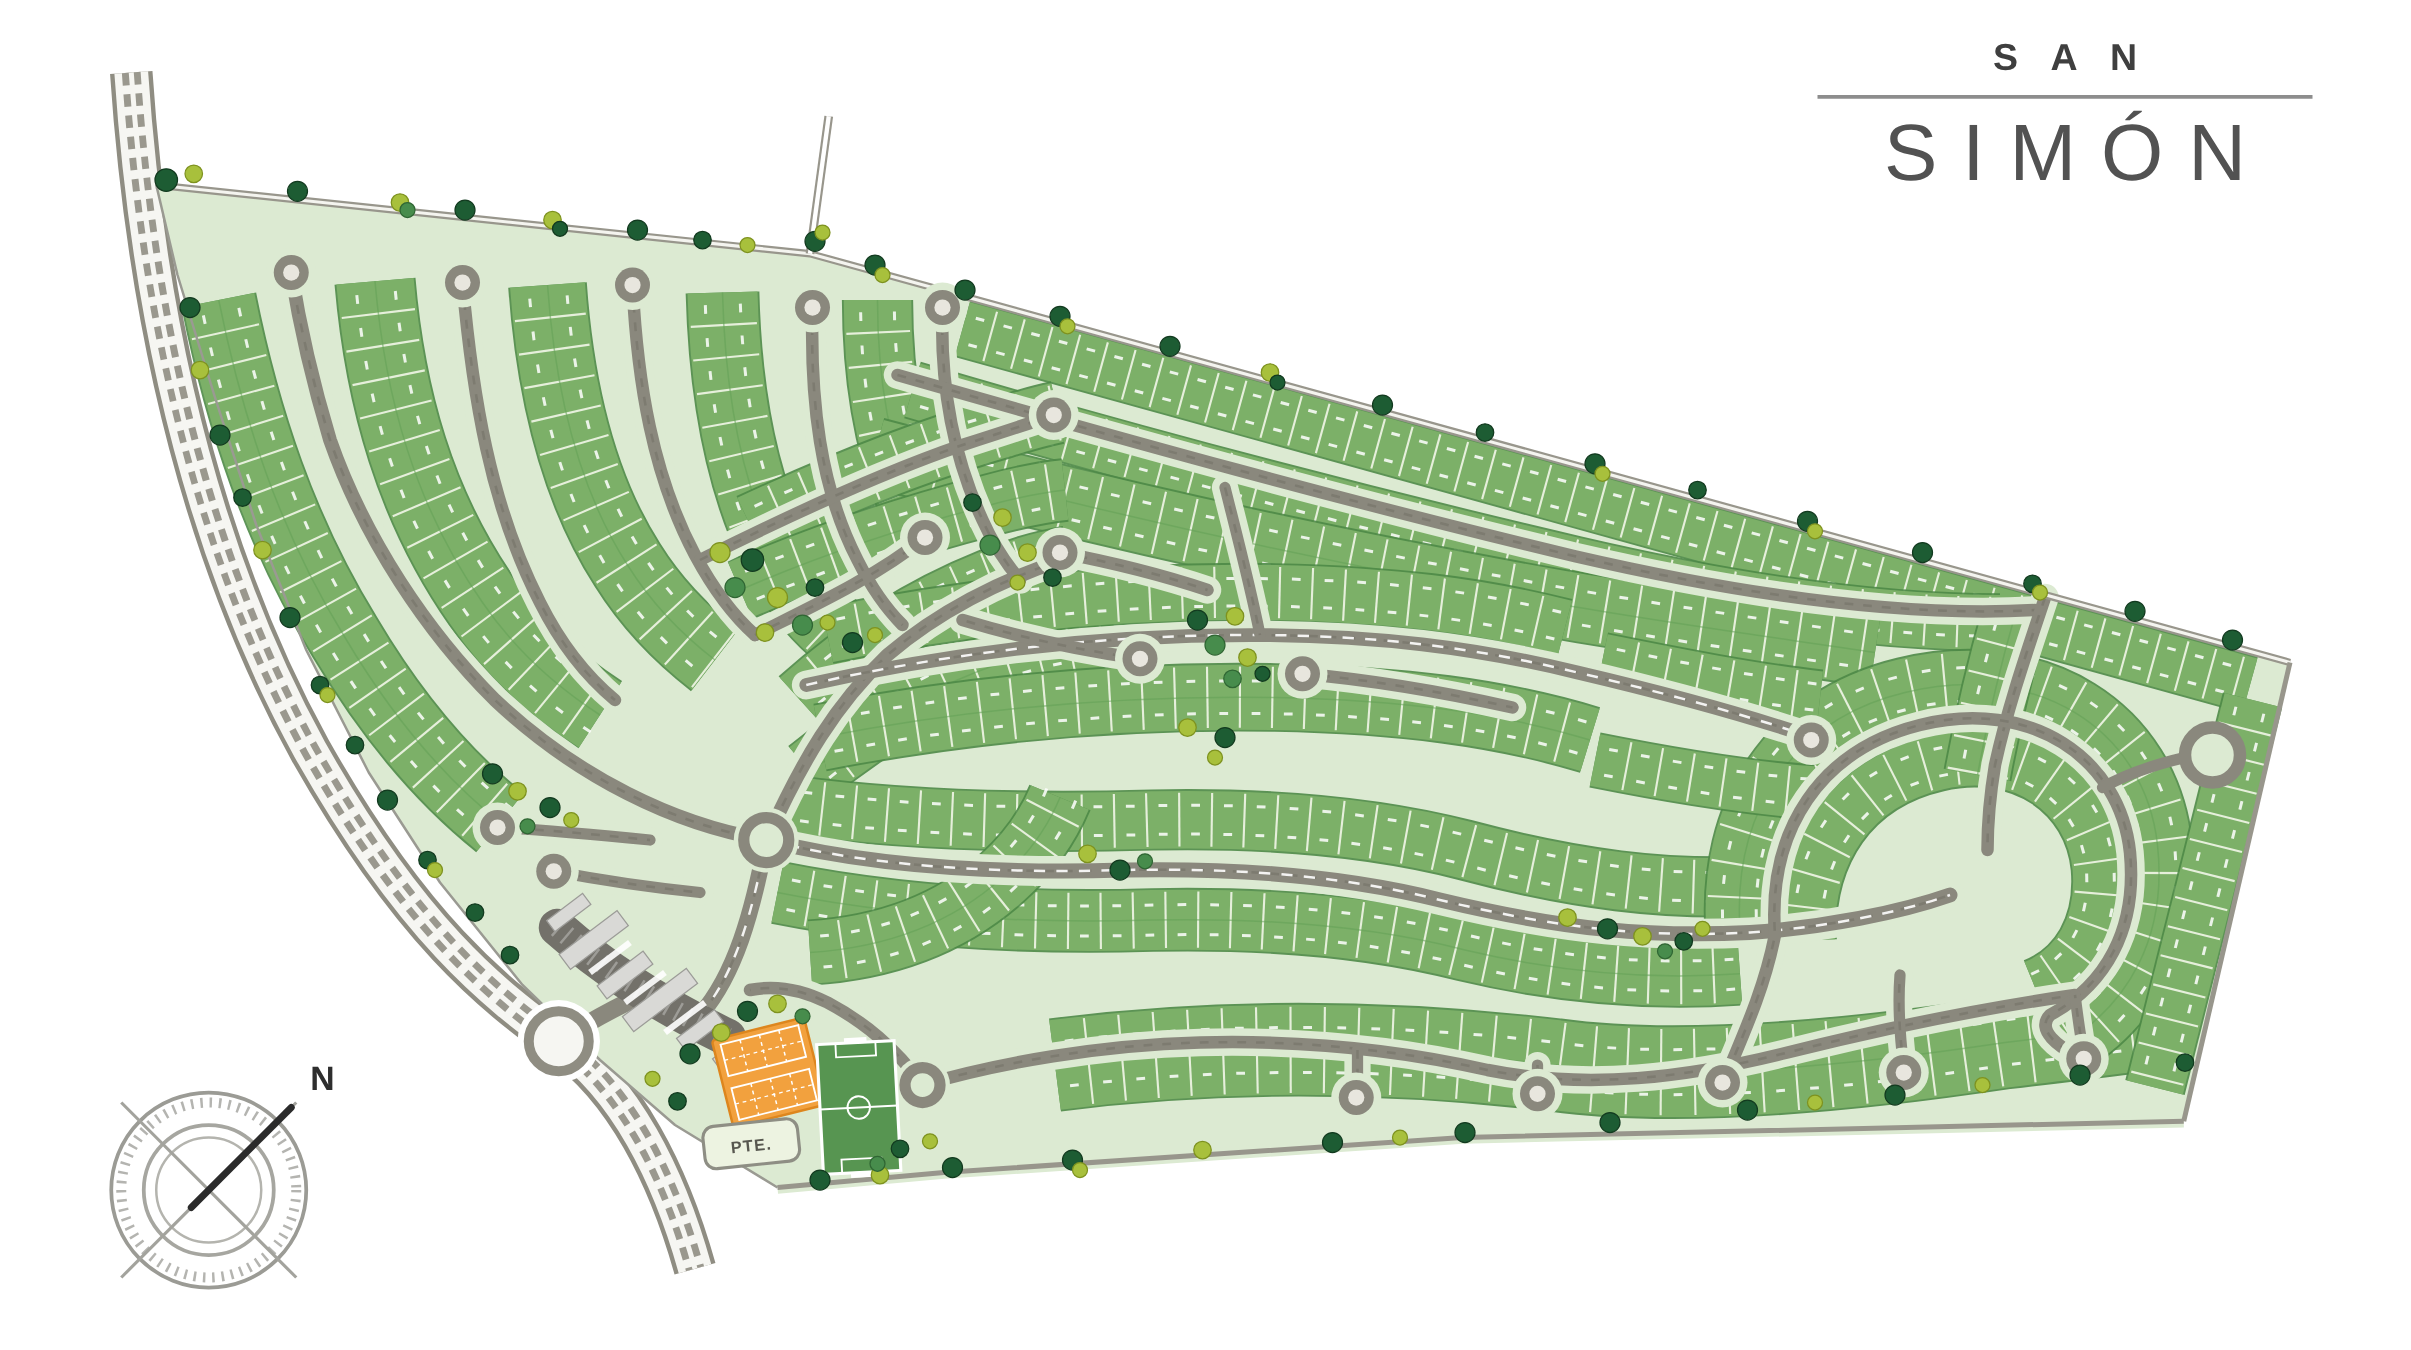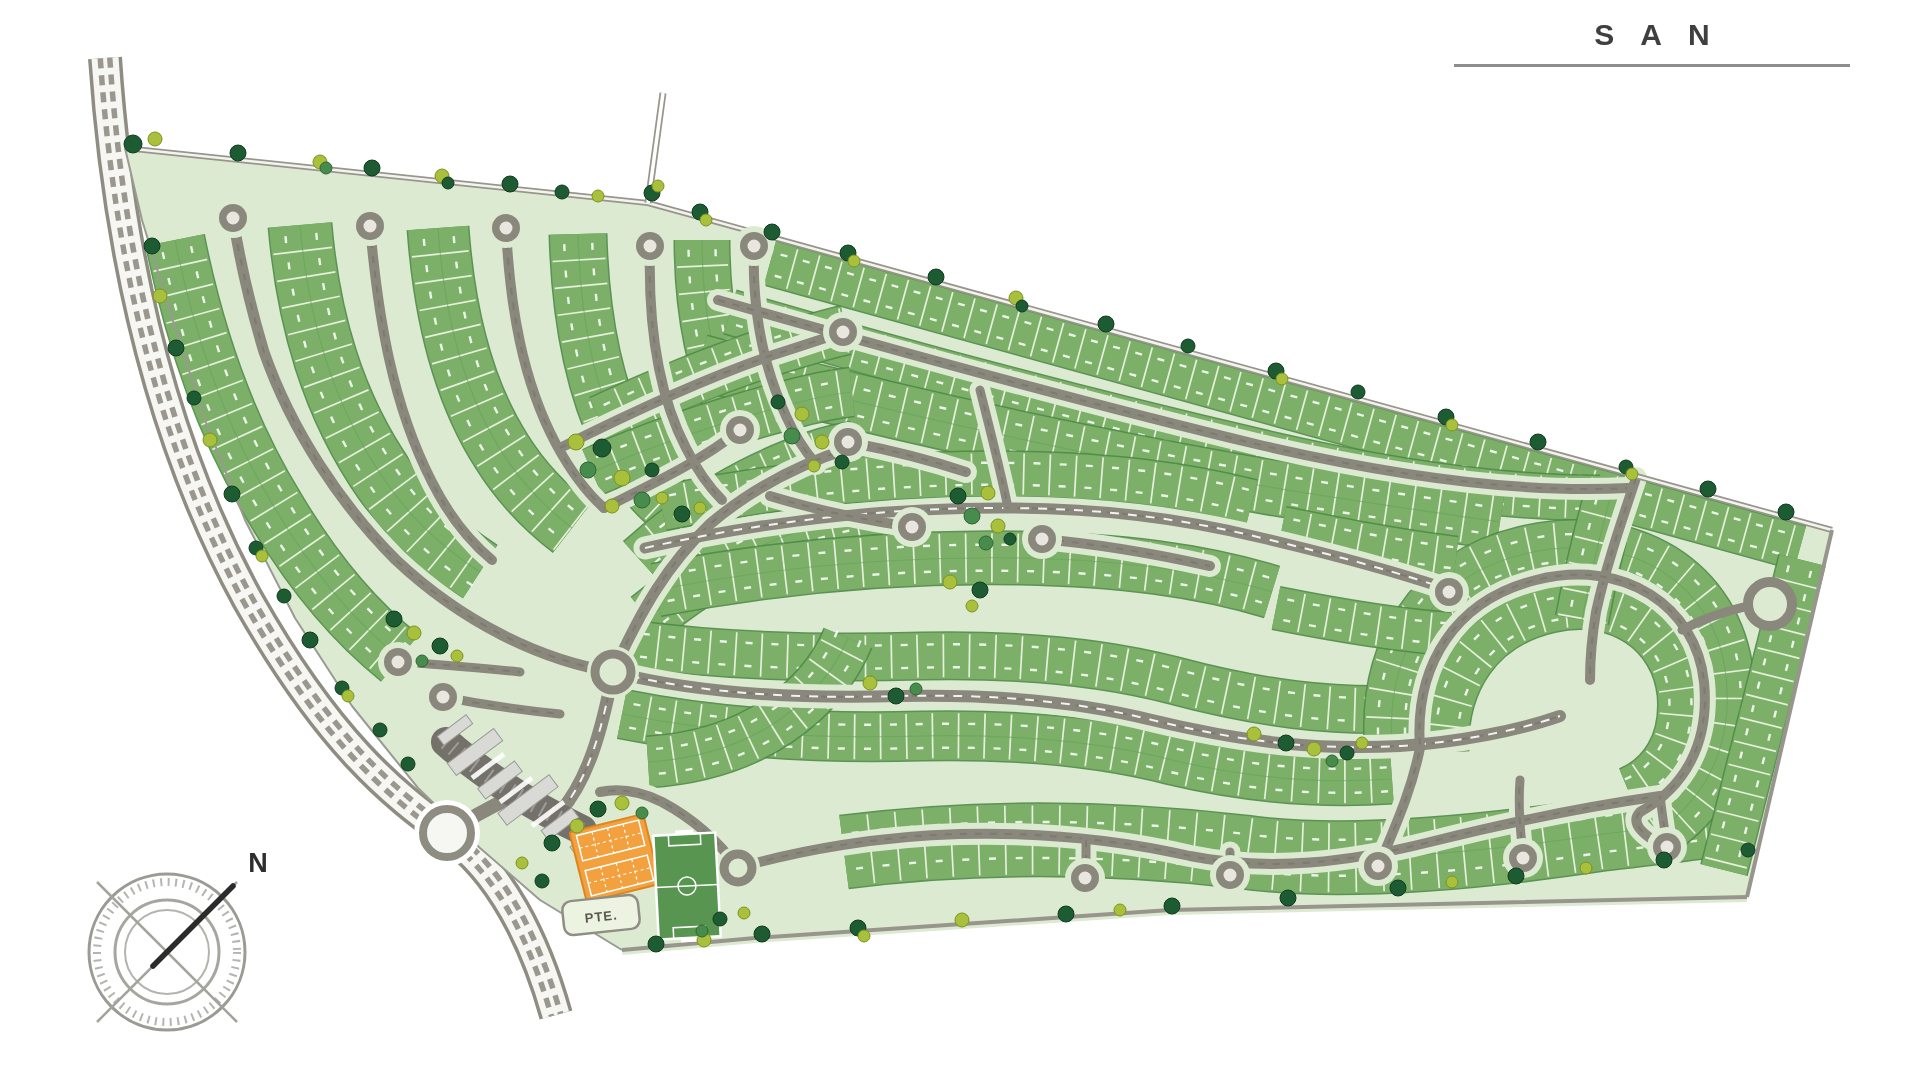--- a/index.html
+++ b/index.html
@@ -1,19 +1,19 @@
 <!DOCTYPE html>
 <html><head>
 <meta charset="utf-8">
 <style>
   html,body{margin:0;padding:0;background:#fff;}
   .stage{position:relative;width:1929px;height:1080px;background:#ffffff;overflow:hidden;
          font-family:"Liberation Sans",sans-serif;}
   svg{position:absolute;left:0;top:0;}
-  .logo{position:absolute;left:1452px;top:18px;width:400px;text-align:center;color:#4c4c4c;}
+  .logo{position:absolute;left:1452px;top:30px;width:400px;text-align:center;color:#4c4c4c;}
   .logo-top{font-size:30px;font-weight:600;letter-spacing:26px;text-indent:26px;color:#3f3f3f;}
   .logo-rule{border-top:3px solid #8d8d8d;margin:12px 2px 6px 2px;height:0;}
   .logo-bottom{font-size:64px;font-weight:400;letter-spacing:20px;text-indent:20px;color:#525252;}
   .north-label{font:bold 27px "Liberation Sans",sans-serif;fill:#2e2e2e;}
   .pte-rect{fill:#edf3e1;stroke:#8e8e84;stroke-width:2.5;}
   .pte-text{font:bold 13px "Liberation Sans",sans-serif;fill:#57574f;letter-spacing:1px;text-anchor:middle;}
 </style>
 </head>
 <body>
 
@@ -1788,14 +1788,15 @@
     <text class="north-label" x="258" y="872" text-anchor="middle">N</text>
     <g id="gate-tag" transform="rotate(-6 601 915)">
       <rect class="pte-rect" x="563" y="898" width="76" height="34" rx="9"></rect>
       <text class="pte-text" x="601" y="921">PTE.</text>
     </g>
   </svg>
 
   <div class="logo">
     <div class="logo-top">SAN</div>
     <div class="logo-rule"></div>
+    <div class="logo-bottom">SIMÓN</div>
   </div>
 </div>
 
 </body></html>

